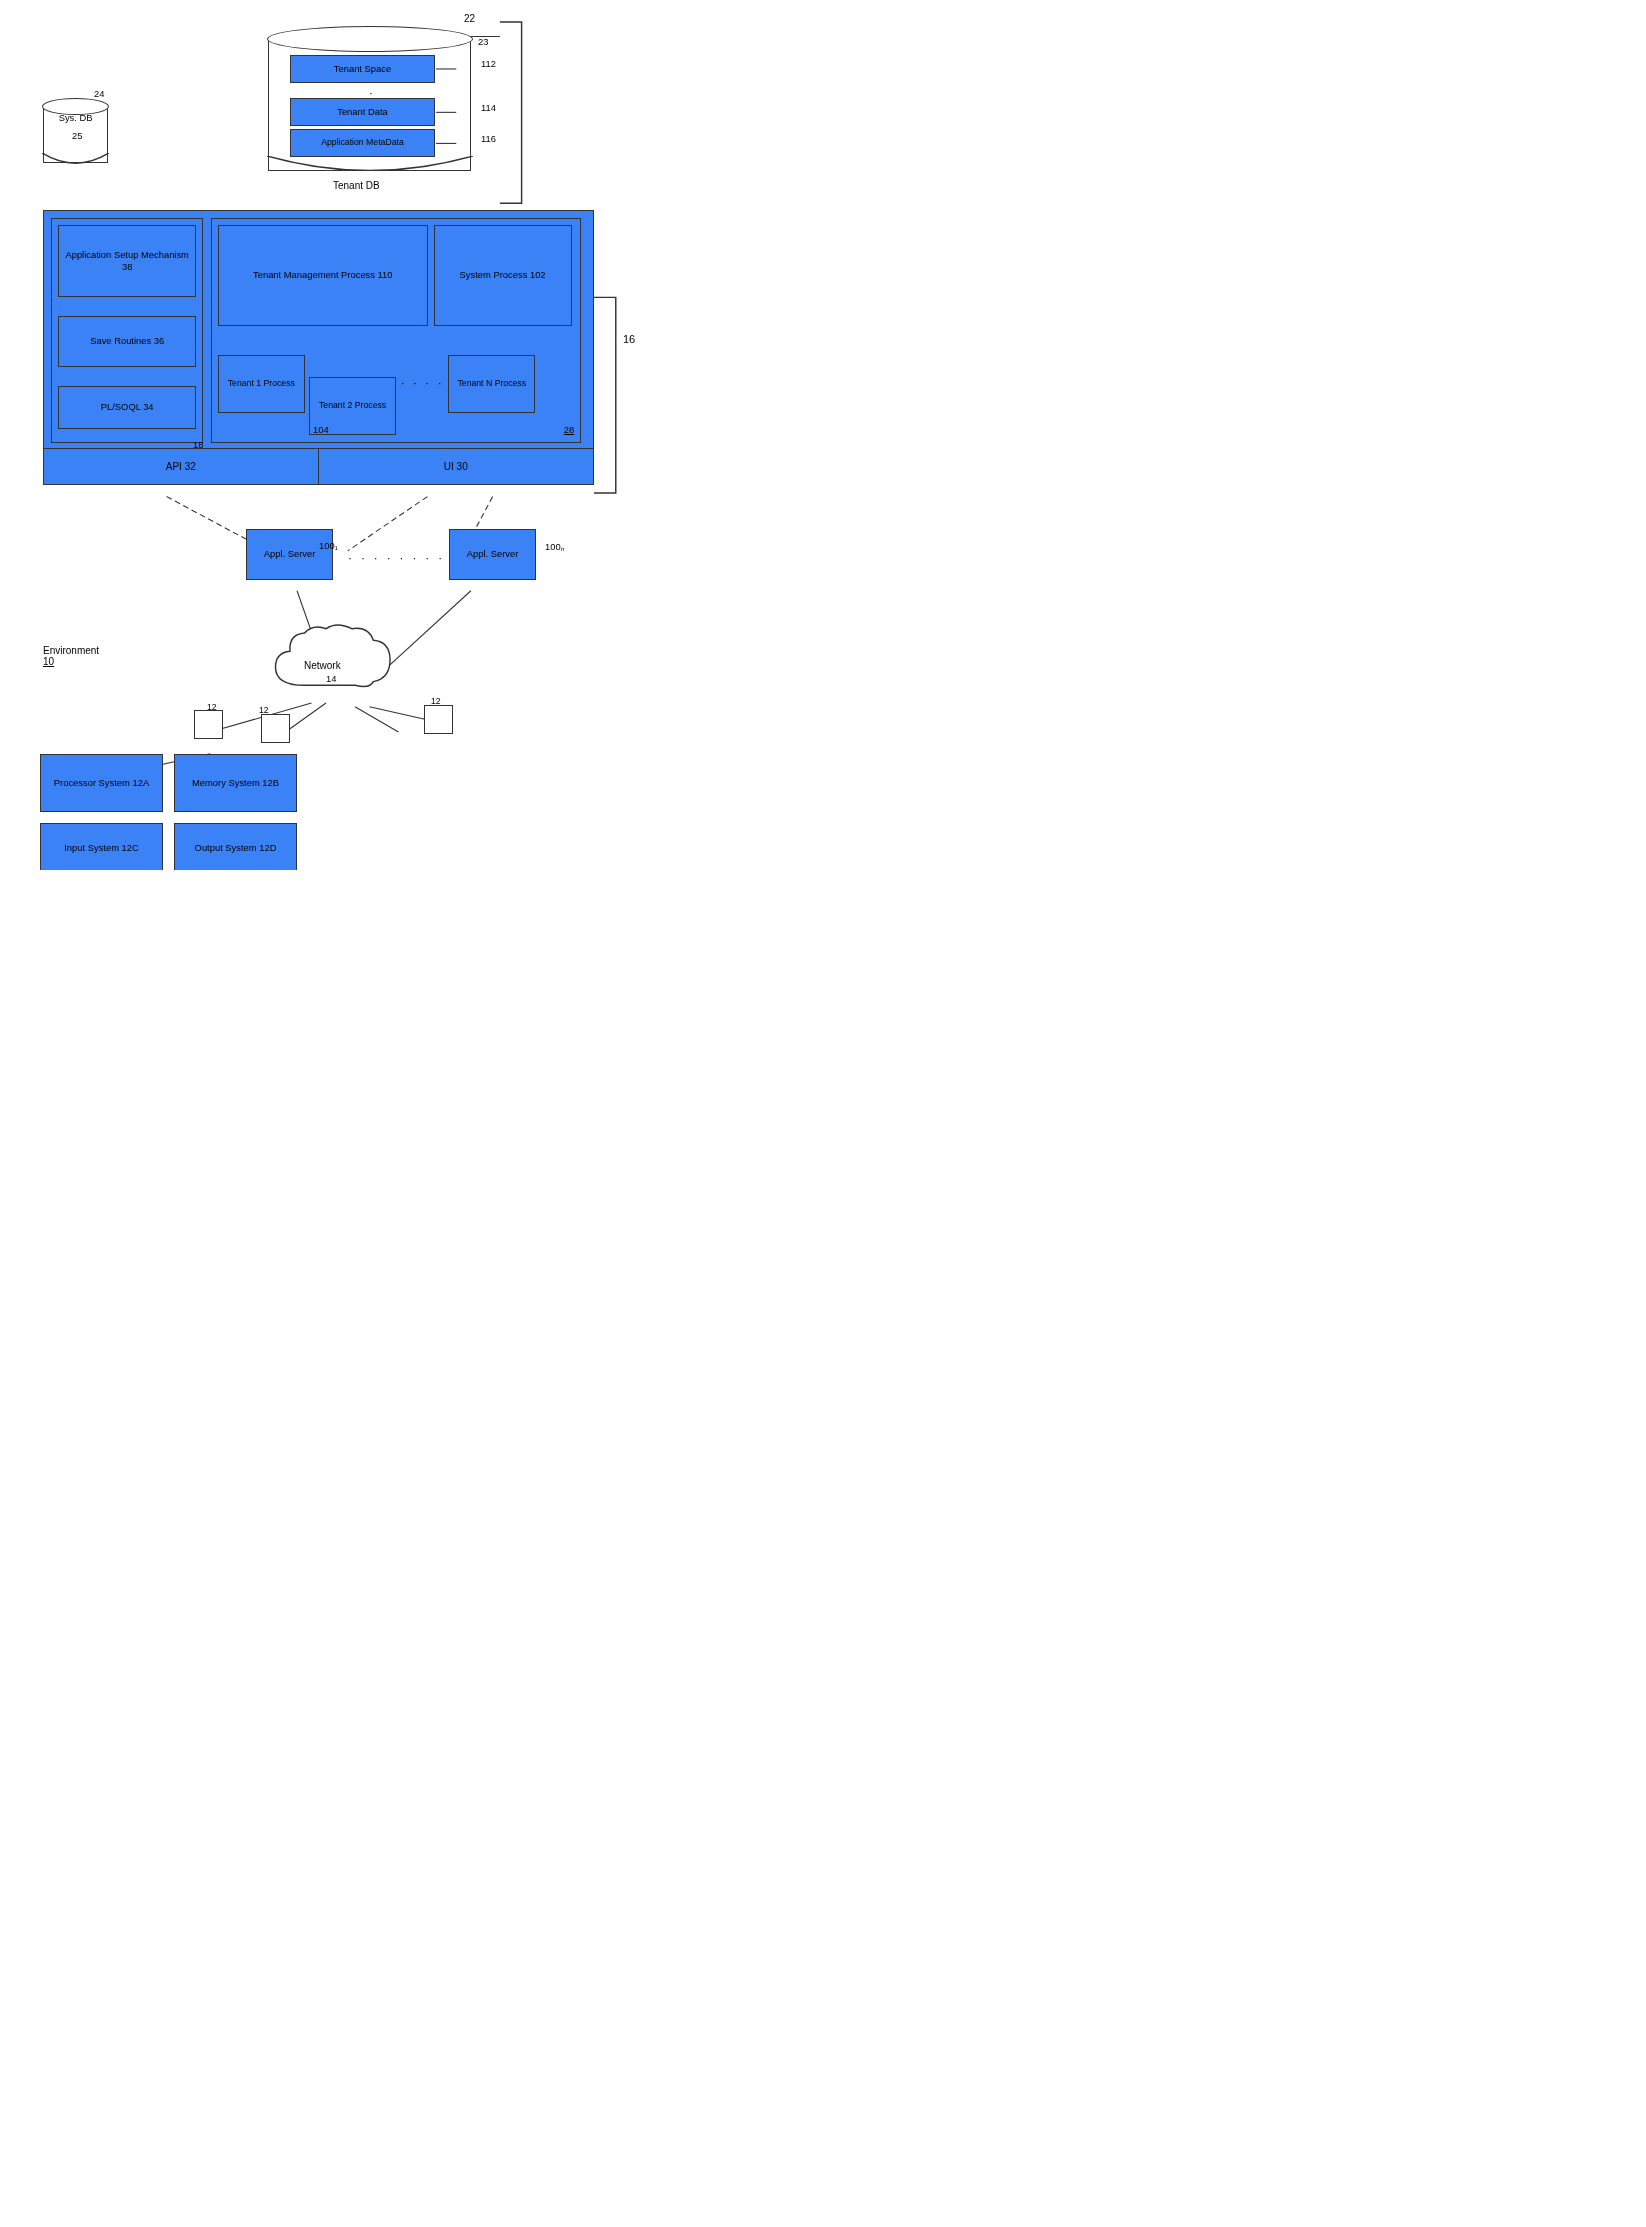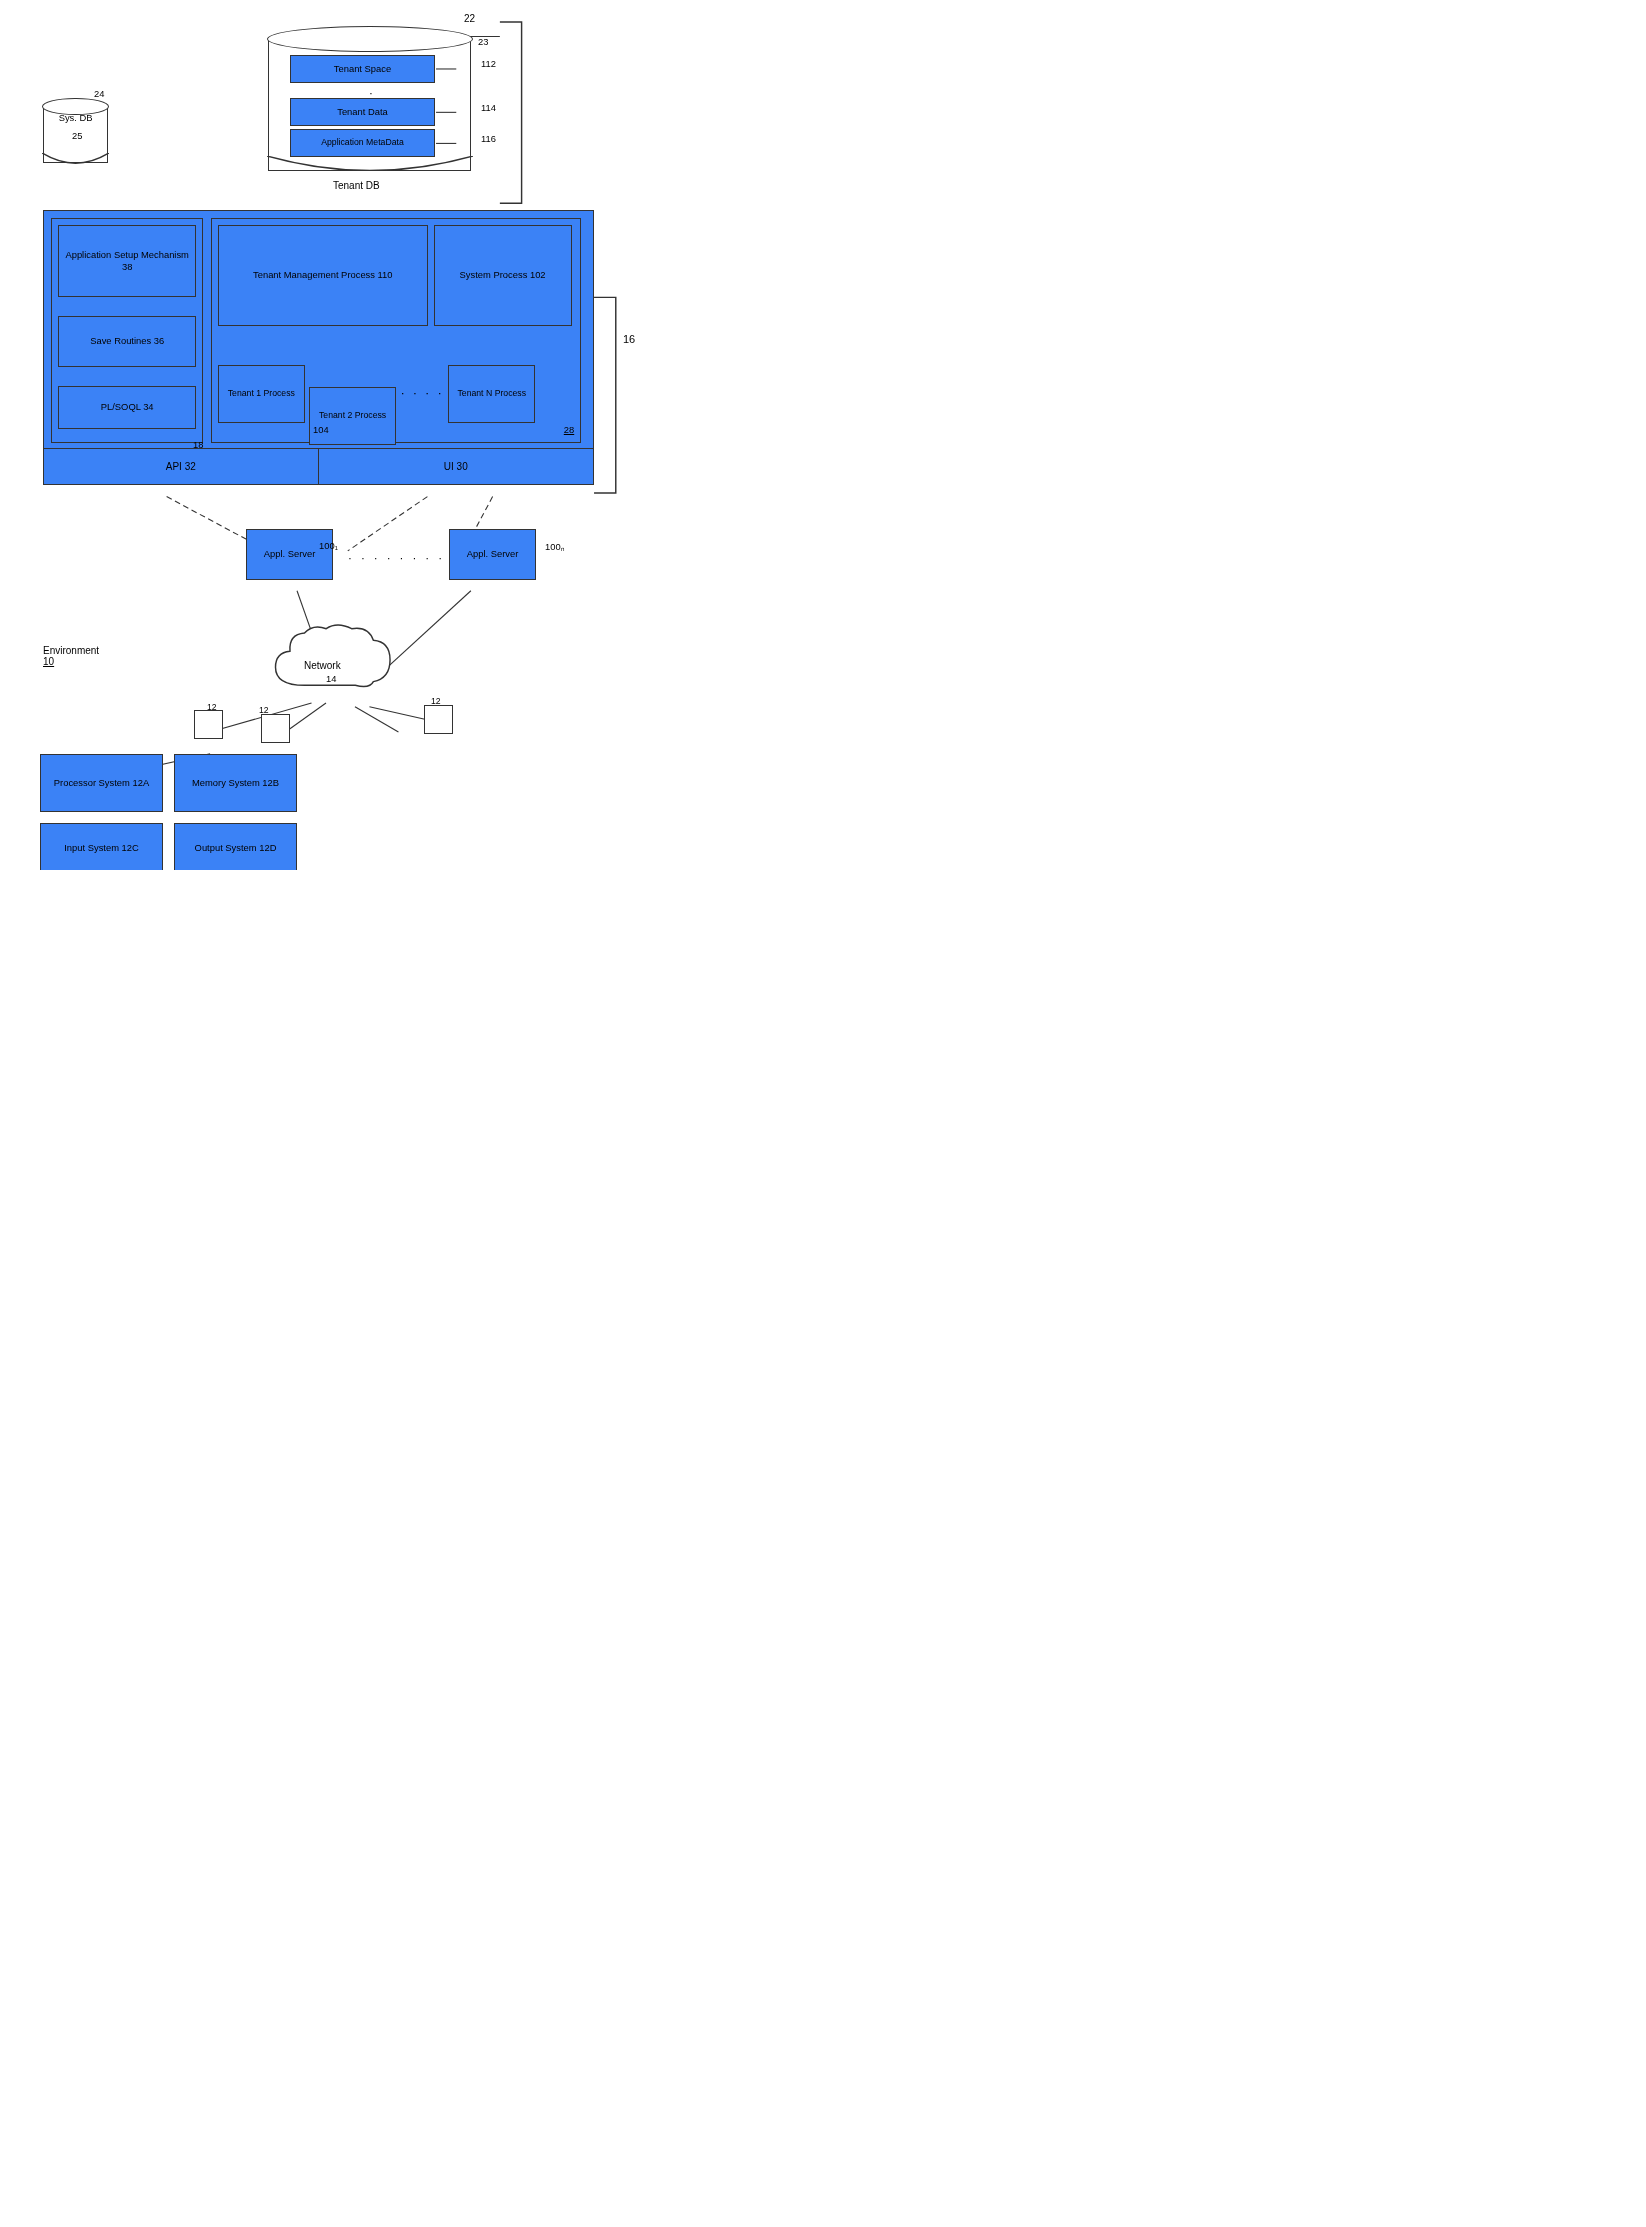--- a/index.html
+++ b/index.html
@@ -138,21 +138,21 @@
       </div>
 
       <div class="box" style="position:relative; left:0; top:14.5px; width:138px; height:43px; font-size:9.4px; margin-top:5.8px;">
         <span>PL/SOQL
 34</span>
       </div>
     </div>
 
     <span style="position:absolute; left:149px; top:228px; font-size:9.4px;">18</span>
 
-    <div class="box" style="position:absolute; left:167px; top:7.2px; width:370px; height:225px; flex-direction:column; align-items:flex-start; justify-content:flex-start; padding:5.8px; gap:14px;">
+    <div class="box" style="position:absolute; left:167px; top:7.2px; width:370px; height:225px; flex-direction:column; align-items:flex-start; justify-content:flex-start; padding:5.8px; gap:4px;">
 
       <div style="position:relative; display:flex; flex-direction:row; gap:5.8px; width:100%;">
 
         <div class="box" style="position:relative; width:210px; height:101px; font-size:9.4px;">
           <span>Tenant Management
 Process
 110</span>
         </div>
 
         <div class="box" style="position:relative; width:138px; height:101px; font-size:9.4px;">

